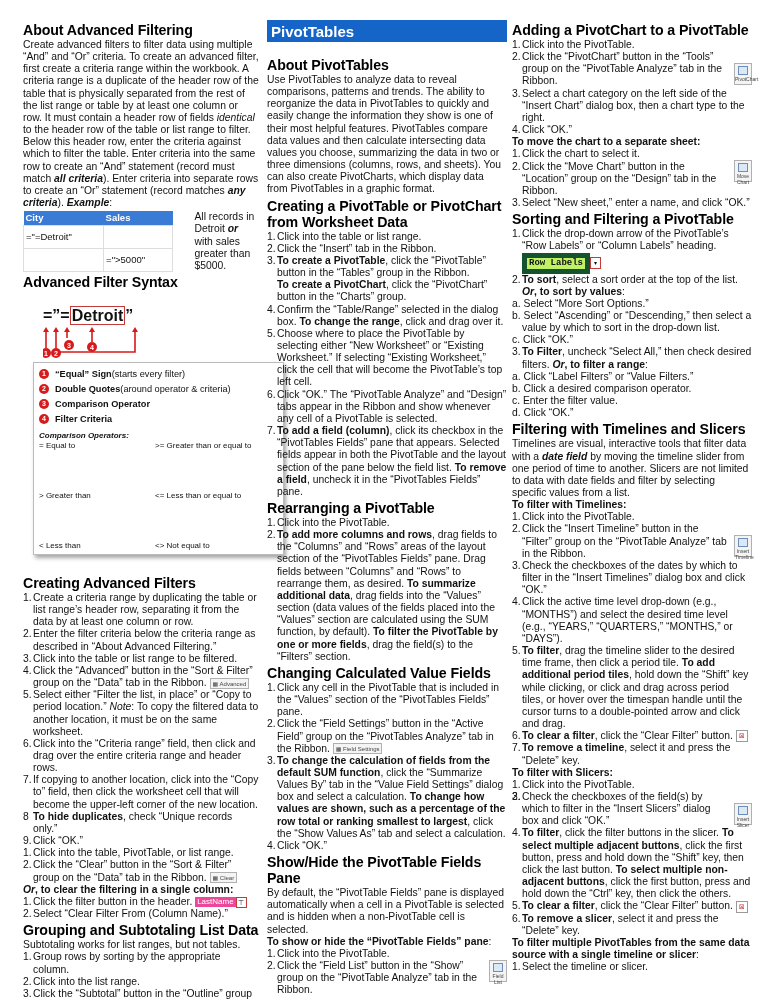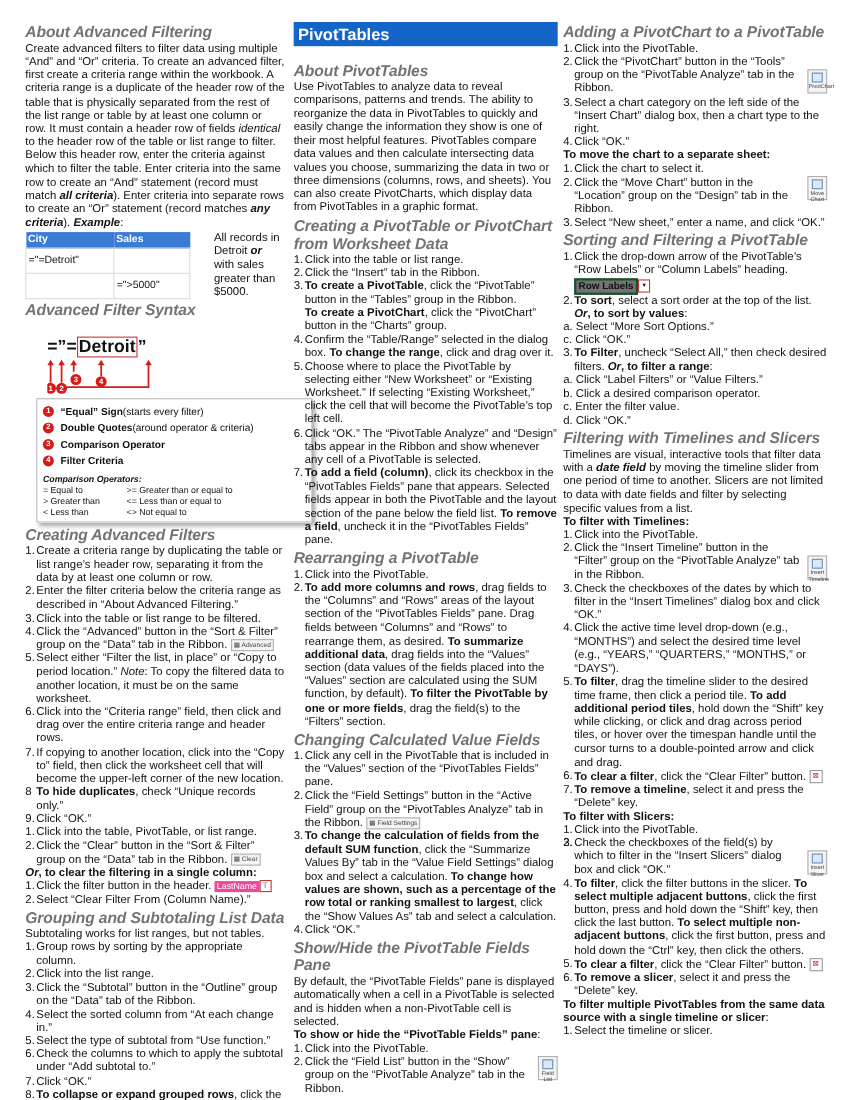--- a/index.html
+++ b/index.html
@@ -3,21 +3,21 @@
 <meta charset="utf-8">
 <style>
   * { box-sizing: border-box; margin: 0; padding: 0; }
   html, body { width: 766px; height: 1000px; background: #ffffff; overflow: hidden; }
   body { font-family: "Liberation Sans", "DejaVu Sans", sans-serif; color: #111; font-size: 10.35px; line-height: 12.15px; }
   .page { position: relative; width: 766px; height: 1000px; }
   .col { position: absolute; top: 20px; }
   .col1 { left: 23px; width: 236px; }
   .col2 { left: 267px; width: 240px; }
   .col3 { left: 512px; width: 240px; }
-  h2 { color: #737373; font-size: 14.2px; line-height: 16px; font-weight: bold; margin: 2px 0 1px 0; letter-spacing: -0.1px; font-style: italic; }
+  h2 { color: #000000; font-size: 14.2px; line-height: 16px; font-weight: bold; margin: 2px 0 1px 0; letter-spacing: -0.1px; }
   .banner { background: #1565c8; color: #fff; font-size: 15px; font-weight: bold; padding: 3px 4px; height: 22px; line-height: 17px; margin-bottom: 15px; }
   p { margin: 0; }
   ol.steps { list-style: none; }
   ol.steps li { position: relative; padding-left: 10px; }
   ol.steps li .num { position: absolute; left: 0; top: 0; }
   .sub { padding-left: 22px; text-indent: -10px; }
   .subhead { font-weight: bold; }
   b { font-weight: bold; }
   i { font-style: italic; }
   .ico { display: inline-block; vertical-align: middle; border: 1px solid #b0b0b0; background: #f4f4f4; font-size: 5px; line-height: 6px; color: #444; text-align: center; }
@@ -26,28 +26,28 @@
   .ico-inline { height: 11px; padding: 0 2px; font-size: 6px; line-height: 10px; }
   .crit-table { border-collapse: collapse; width: 163px; font-size: 9.5px; }
   .crit-table th { background: #3a7bd5; color: #fff; text-align: left; padding: 1px 2px; font-weight: bold; height: 12px; }
   .crit-table td { border: 1px solid #ddd; padding: 1px 2px; height: 13px; }
   .crit-wrap { display: flex; gap: 21px; margin-top: 2px; }
   .crit-note { font-size: 10.35px; line-height: 12.15px; width: 70px; }
   .syntax { position: relative; height: 50px; margin-left: 20px; margin-top: 20px; }
   .syntax .expr { font-size: 16px; font-weight: bold; position: absolute; left: 0; top: 0; }
   .syntax .boxed { border: 1px solid #c23b3b; padding: 0 1px; }
   .syntax svg { position: absolute; left: 0; top: 0; }
-  .legend-box { border: 1px solid #bbb; box-shadow: 2px 3px 4px rgba(0,0,0,0.35); padding: 4px 4px 3px 5px; margin: 2px 0 4px 10px; width: 251px; }
+  .legend-box { border: 1px solid #bbb; box-shadow: 2px 3px 4px rgba(0,0,0,0.35); padding: 4px 4px 3px 5px; margin: 2px 0 20px 10px; width: 251px; }
   .legend-row { display: flex; align-items: center; font-size: 9.2px; line-height: 15px; }
   .badge { width: 10px; height: 10px; border-radius: 50%; background: #d71a1a; color: #fff; font-size: 7px; line-height: 10px; text-align: center; font-weight: bold; margin-right: 6px; flex: none; }
   .ops-title { font-size: 8px; font-weight: bold; font-style: italic; margin-top: 4px; line-height: 10px; }
-  .ops { display: grid; grid-template-columns: 76px 1fr; font-size: 8px; line-height: 10px; }
+  .ops { display: grid; grid-template-columns: 76px 1fr; font-size: 8px; line-height: 10px; gap: 40px; }
   .lastname { display: inline-block; background: #ec4899; color: #fff; font-size: 8px; padding: 0 2px; line-height: 10px; vertical-align: middle; }
   .filterbtn { display: inline-block; border: 1px solid #c23b3b; width: 11px; height: 11px; vertical-align: middle; font-size: 7px; line-height: 9px; text-align: center; }
-  .rowlabels { display: inline-block; border: 2px solid #14532d; font-weight: bold; font-size: 9px; padding: 0 2px; line-height: 11px; background: #737373; vertical-align: middle; }
+  .rowlabels { display: inline-block; border: 5px solid #14532d; font-weight: bold; font-size: 9px; padding: 0 2px; line-height: 11px; background: #bef264; vertical-align: middle; font-family: Liberation Mono, monospace; }
   .dropbtn { display: inline-block; border: 1px solid #c23b3b; width: 11px; height: 12px; vertical-align: middle; font-size: 6px; line-height: 10px; text-align: center; }
   .tinybtn { display: inline-block; border: 1px solid #999; width: 11px; height: 11px; font-size: 8px; line-height: 9px; text-align: center; vertical-align: middle; background: #f4f4f4; margin-left: 2px; }
   .clearfilter { display: inline-block; border: 1px solid #999; width: 12px; height: 12px; font-size: 7px; line-height: 10px; text-align: center; vertical-align: middle; color: #c23b3b; }
 </style>
 </head>
 <body>
 
 <div class="page">
 
   <div class="col col1">
@@ -235,20 +235,21 @@
         <li><span class="num">2.</span><span>Click the “Move Chart” button in the “Location” group on the “Design” tab in the Ribbon.</span></li>
         <li><span class="num">3.</span><span>Select “New sheet,” enter a name, and click “OK.”</span></li>
       </ol>
 
     <h2>Sorting and Filtering a PivotTable</h2>
     <ol class="steps">
         <li><span class="num">1.</span><span>Click the drop-down arrow of the PivotTable’s “Row Labels” or “Column Labels” heading. </span><span class="rowlabels">Row Labels</span><span class="dropbtn">▾</span></li>
         <li><span class="num">2.</span><b>To sort</b><span>, select a sort order at the top of the list.</span></li>
         <li><span class="num"></span><b><i>Or</i></b><b>, to sort by values</b><span>:</span></li>
         <li class="sub">a. Select “More Sort Options.”</li>
+        <li class="sub">b. Select “Ascending” or “Descending,” then select a value by which to sort in the drop-down list.</li>
         <li class="sub">c. Click “OK.”</li>
         <li><span class="num">3.</span><b>To Filter</b><span>, uncheck “Select All,” then check desired filters. </span><b><i>Or</i></b><b>, to filter a range</b><span>:</span></li>
         <li class="sub">a. Click “Label Filters” or “Value Filters.”</li>
         <li class="sub">b. Click a desired comparison operator.</li>
         <li class="sub">c. Enter the filter value.</li>
         <li class="sub">d. Click “OK.”</li>
       </ol>
 
     <h2>Filtering with Timelines and Slicers</h2>
     <p><span>Timelines are visual, interactive tools that filter data with a </span><b><i>date field</i></b><span> by moving the timeline slider from one period of time to another. Slicers are not limited to data with date fields and filter by selecting specific values from a list.</span></p>

